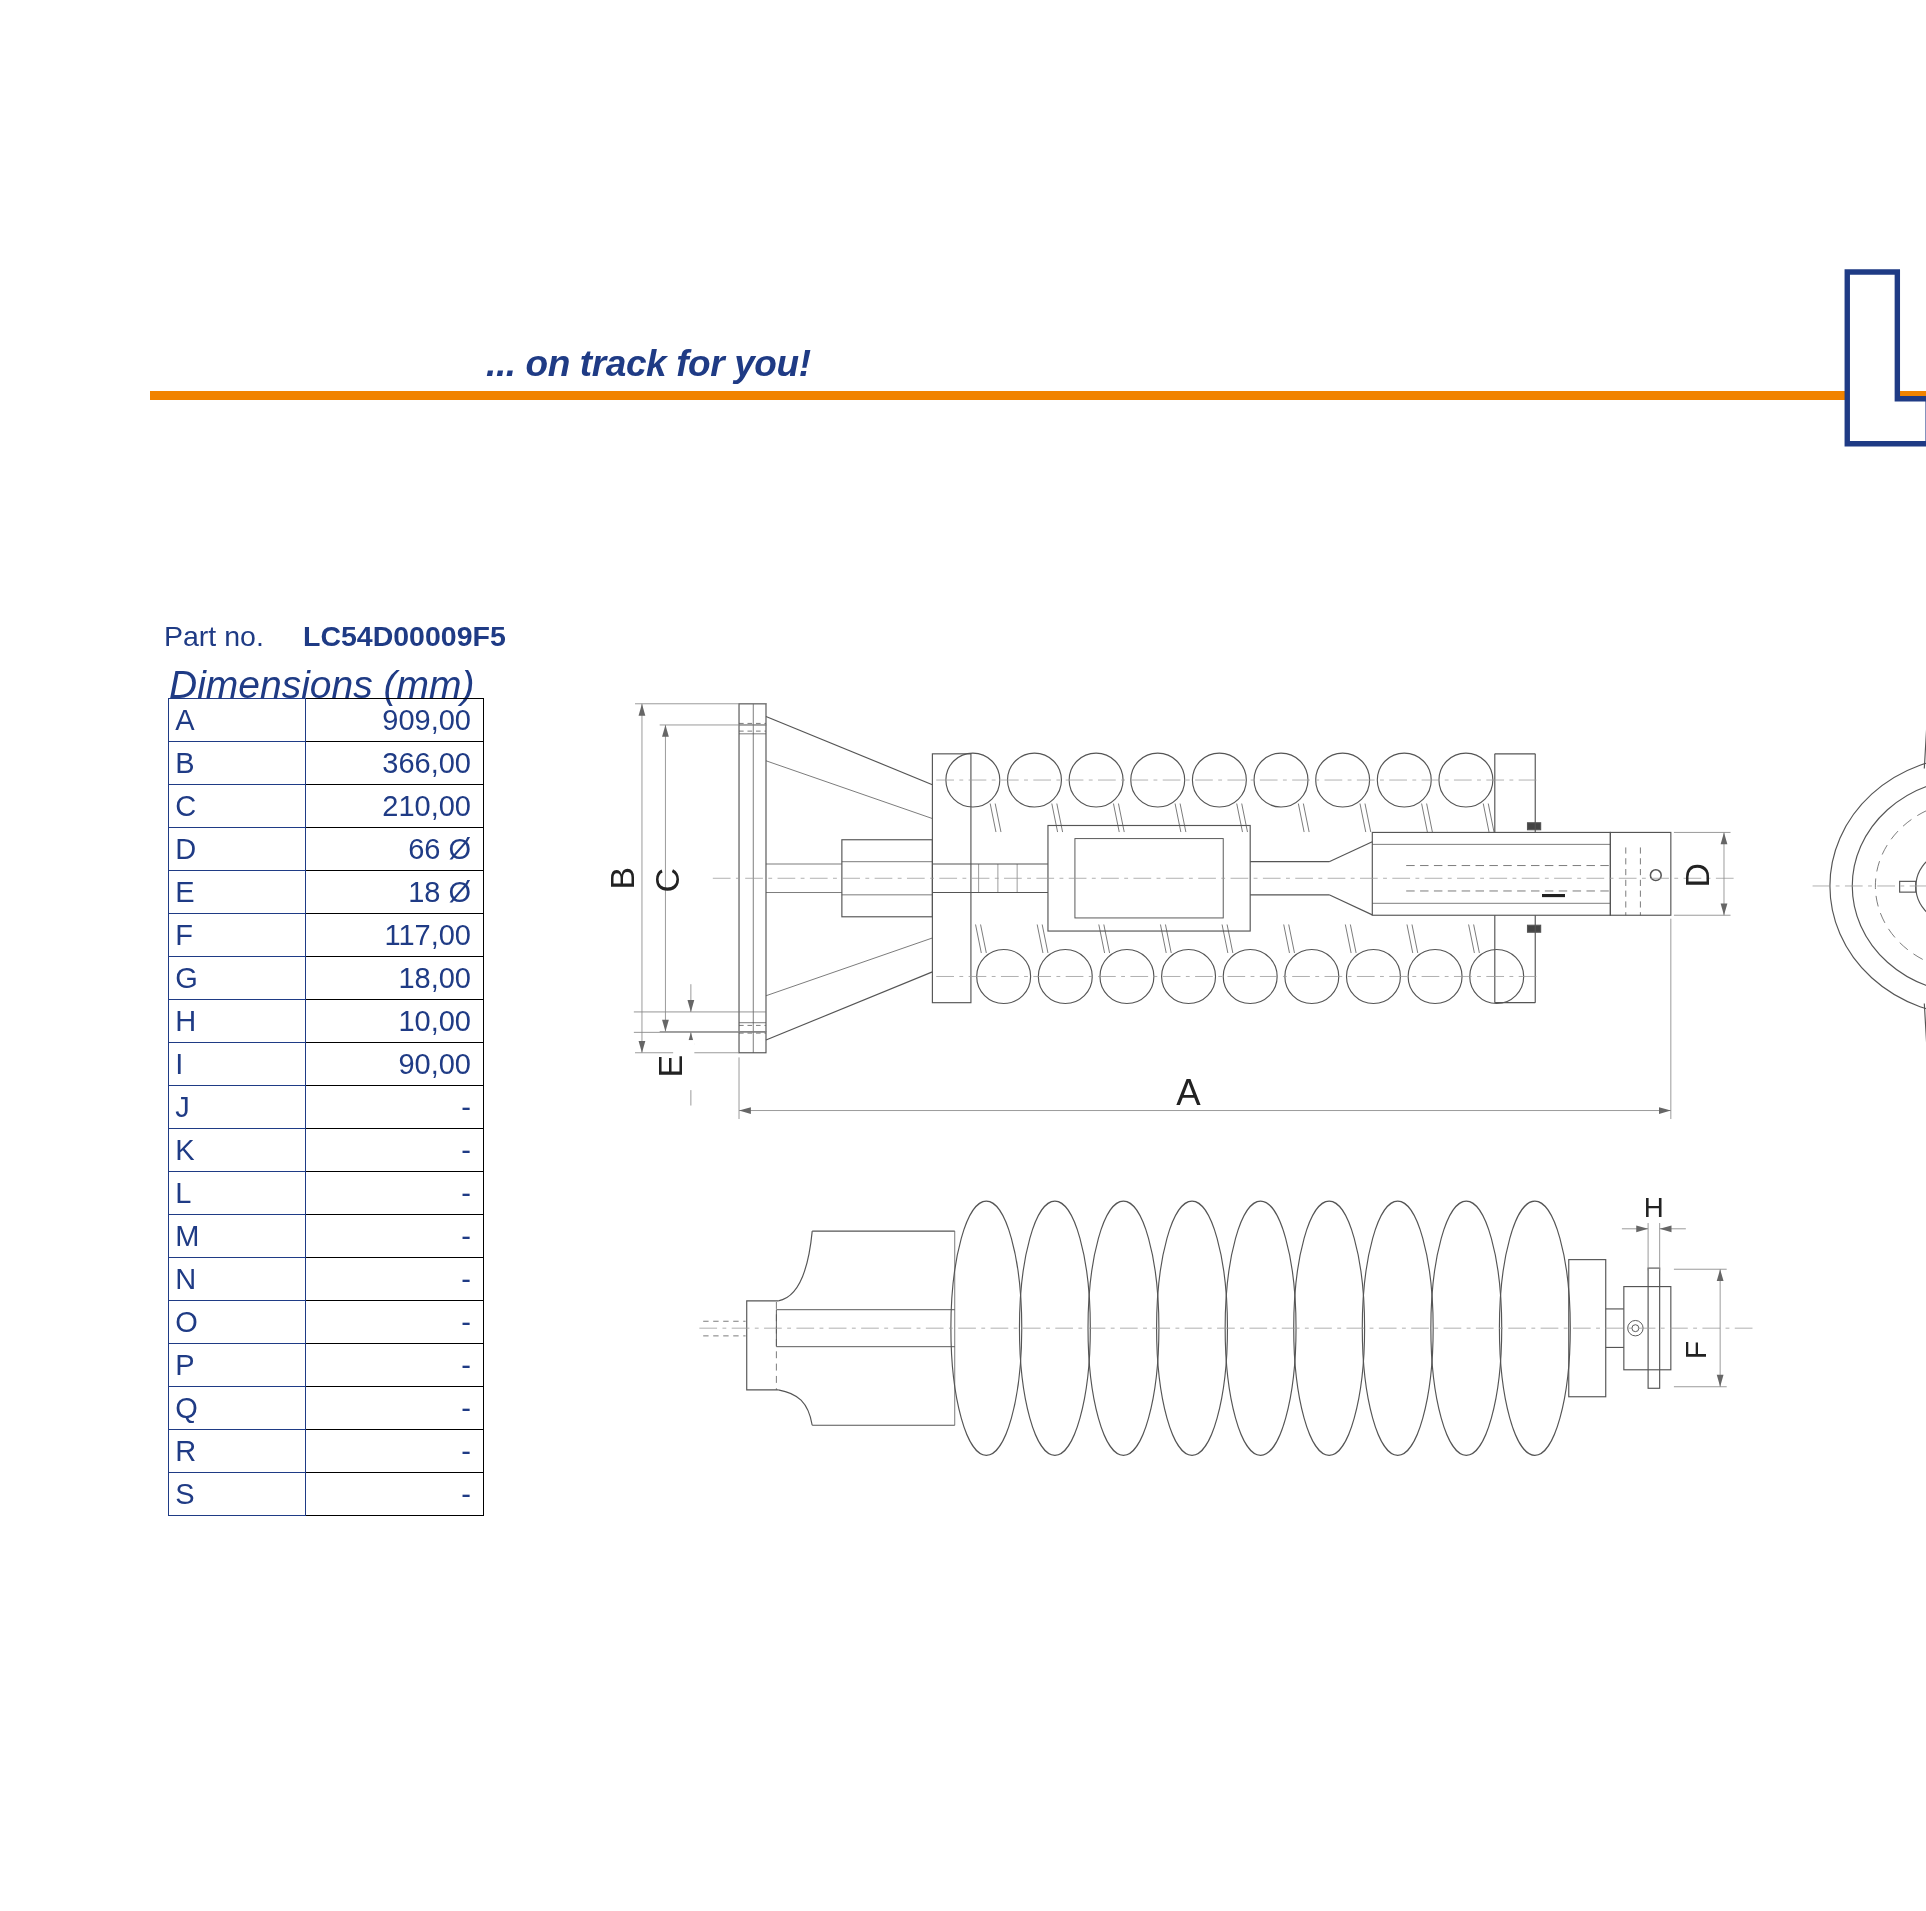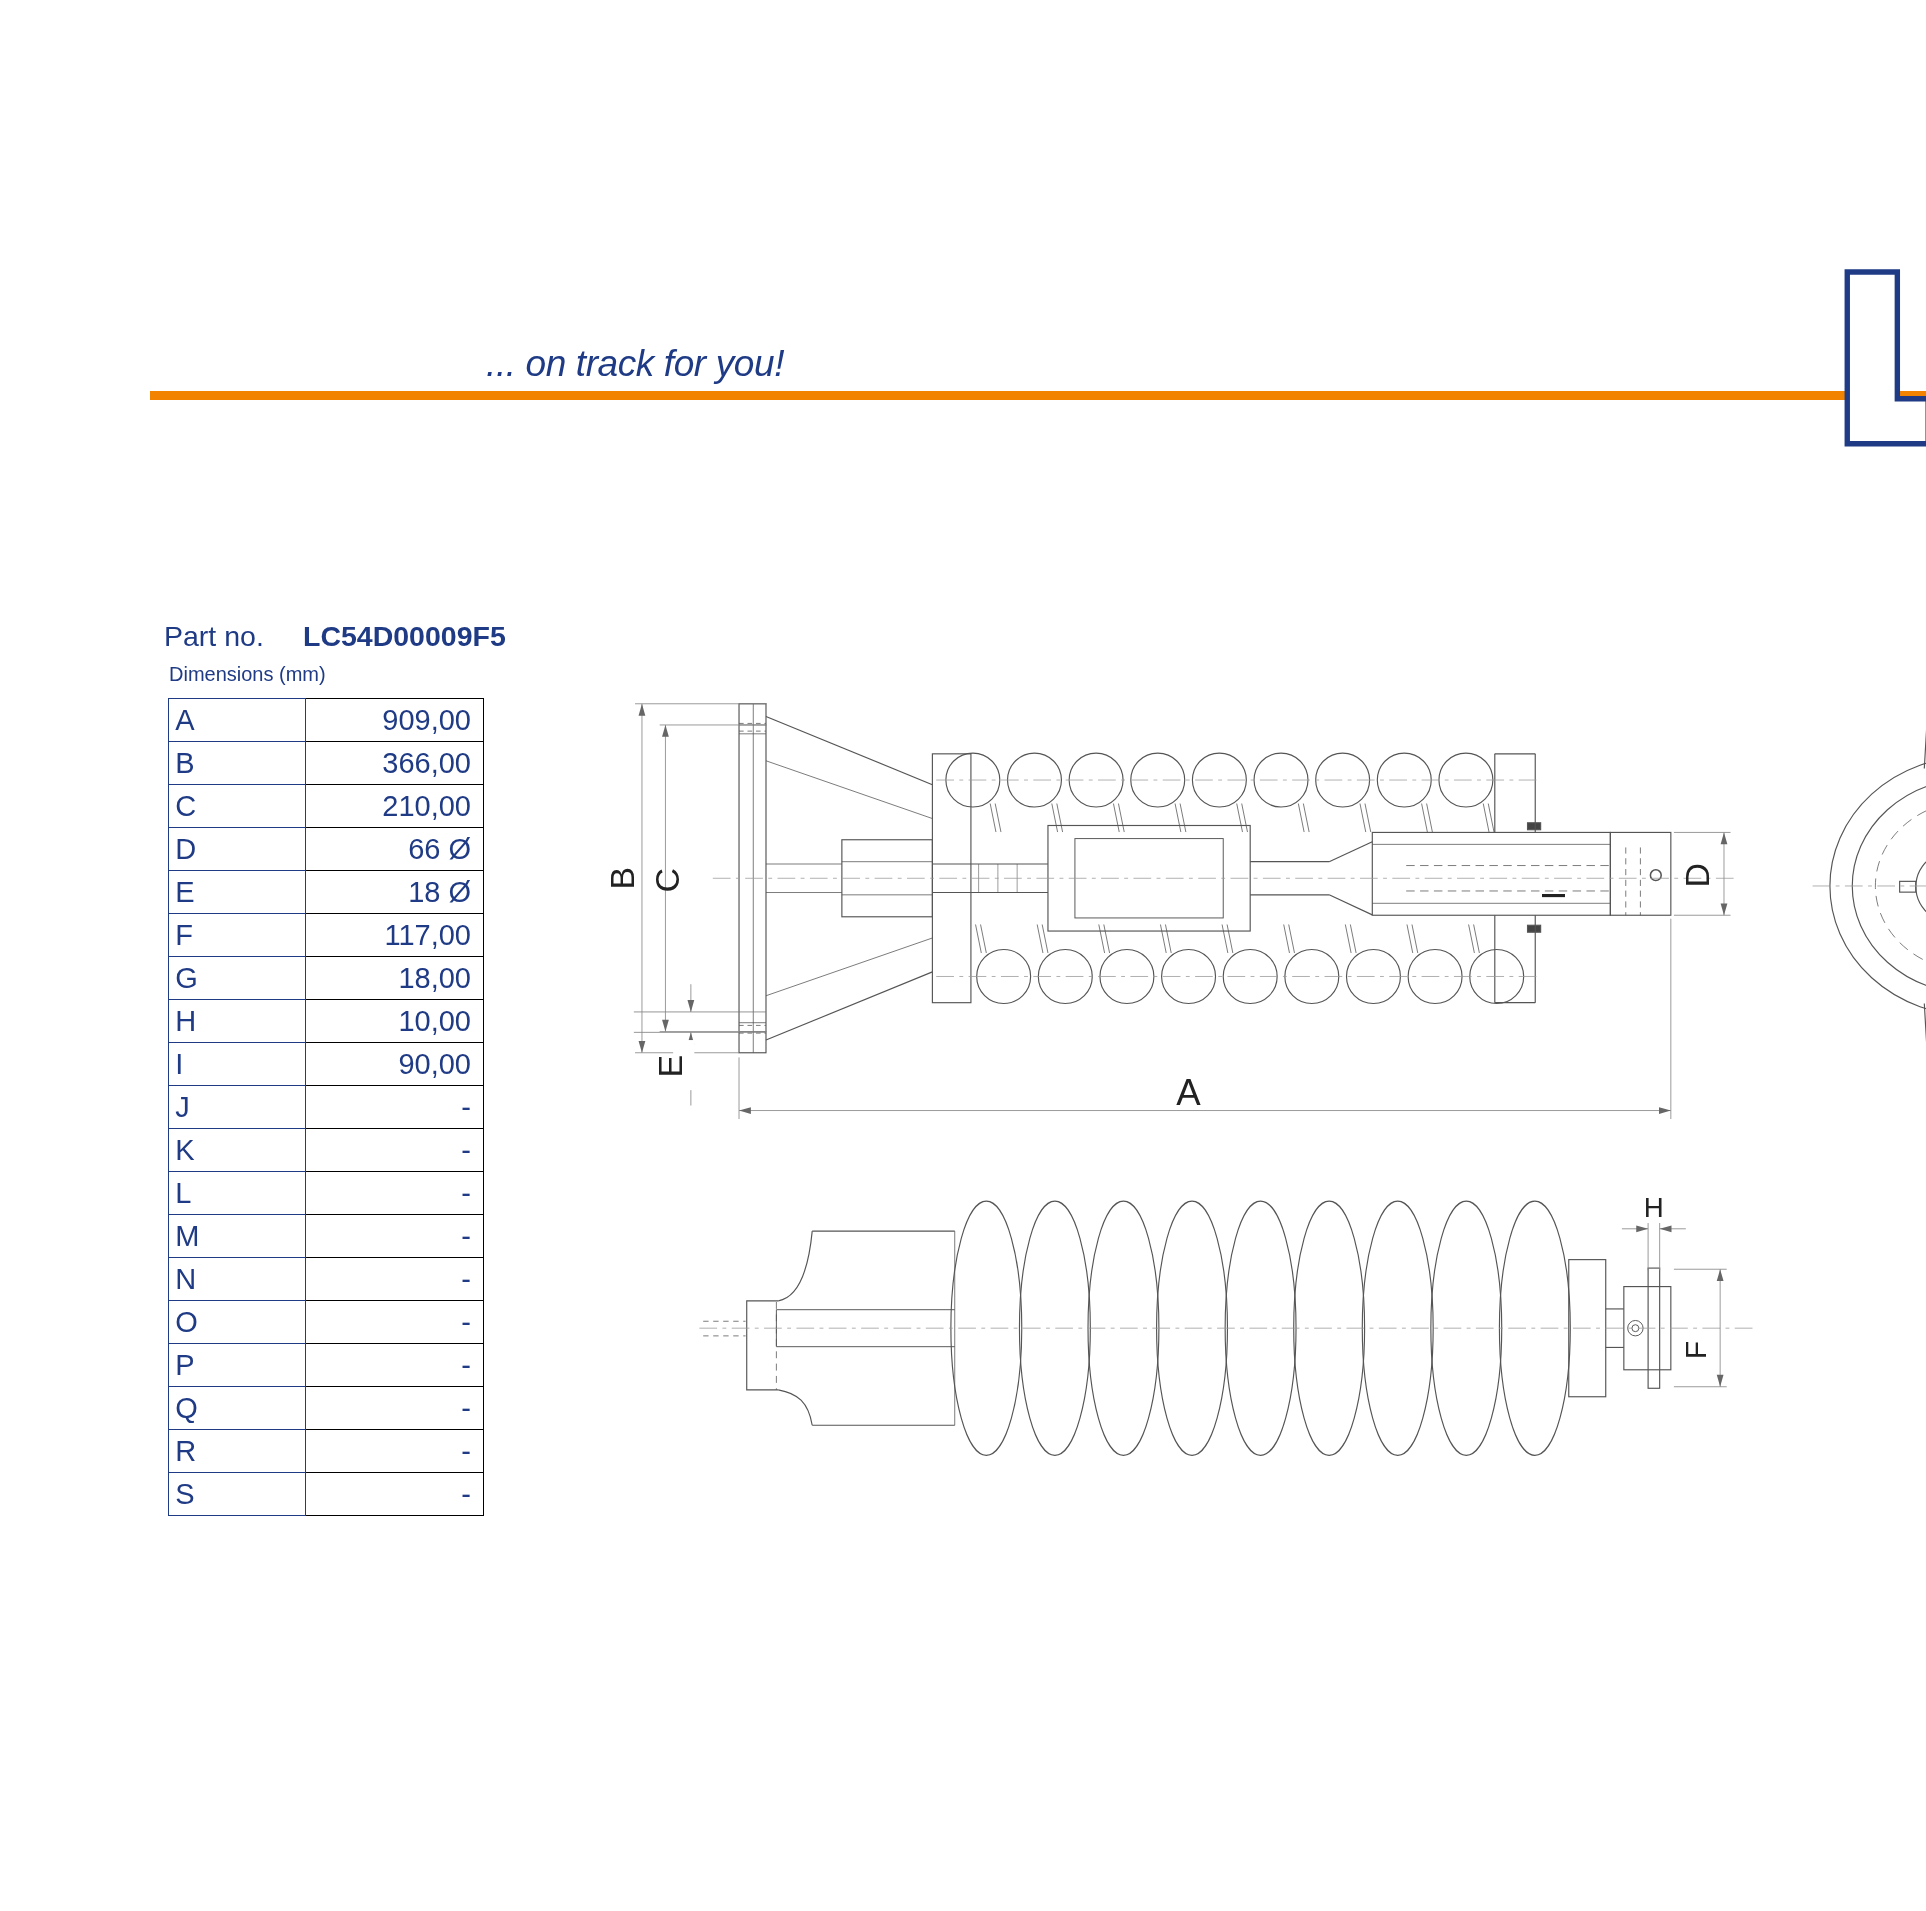--- a/index.html
+++ b/index.html
@@ -12,37 +12,37 @@
     --cl:#999;
   }
   *{box-sizing:border-box}
   html,body{margin:0;padding:0}
   body{
     width:2703px;height:1911px;position:relative;background:#fff;
     font-family:"Liberation Sans", sans-serif;overflow:hidden;
   }
   .tagline{
     position:absolute;left:486px;top:343px;z-index:3;
-    font-size:37px;font-weight:normal;font-style:italic;color:var(--navy);
+    font-size:37px;font-weight:bold;font-style:italic;color:var(--navy);
     white-space:nowrap;letter-spacing:-0.4px;
   }
   .orange-bar{
     position:absolute;left:150px;top:391px;width:2105px;height:8.9px;
     background:var(--orange);z-index:1;
   }
   .drawing-svg{position:absolute;left:0;top:0;z-index:2;pointer-events:none}
   .part-line{
     position:absolute;left:164px;top:620px;z-index:3;
     font-size:28.5px;color:var(--navy);white-space:nowrap;
   }
   .part-line .lbl{display:inline-block;width:139px}
   .part-line .num{font-weight:bold}
   .dims-label{
     position:absolute;left:169px;top:663px;z-index:3;
-    font-size:20px;color:var(--navy);white-space:nowrap;
+    font-size:39px;color:var(--navy);white-space:nowrap;font-style:italic;
   }
   table.dims{
     position:absolute;left:168px;top:698px;z-index:3;
     border-collapse:collapse;table-layout:fixed;
   }
   table.dims td{height:42px;font-size:29px;color:var(--navy);padding:0;line-height:42px}
   table.dims td.k{width:137px;border:1.5px solid var(--navy);padding-left:6.2px}
   table.dims td.v{width:178px;border:1.9px solid #000;text-align:right;padding-right:12px}
   svg text{font-family:"Liberation Sans", sans-serif}
   .dimtext{fill:#222;font-size:88px}

